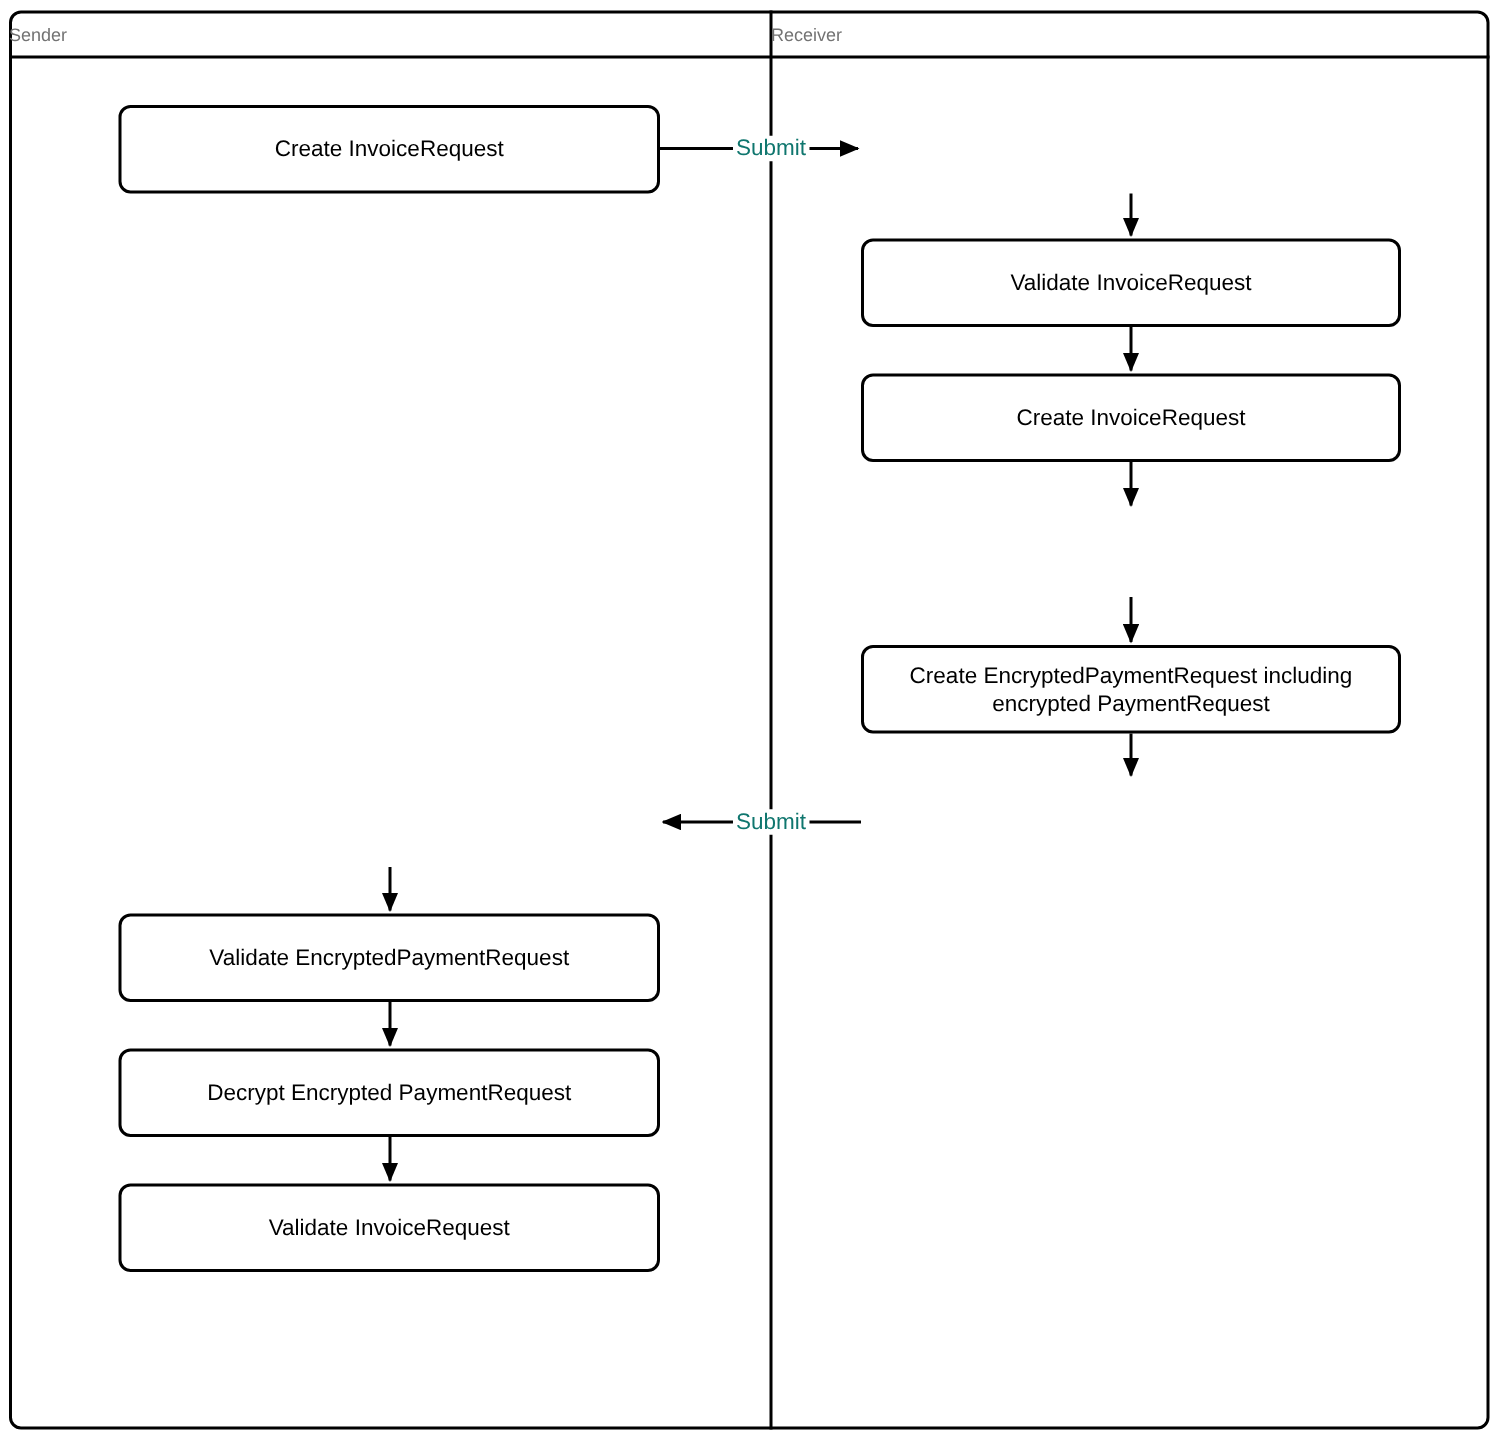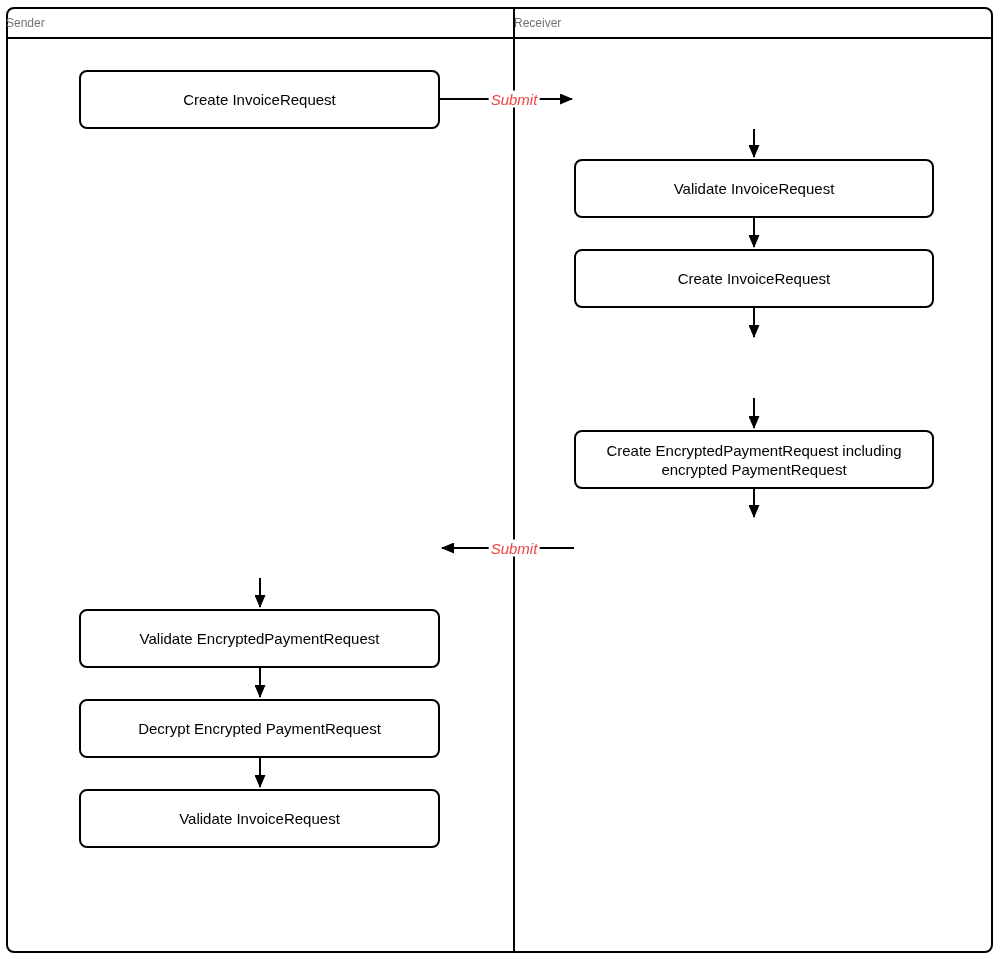--- a/index.html
+++ b/index.html
@@ -75,23 +75,22 @@
   }
   .node.lane-left { left: 79px; width: 361px; height: 59px; text-align: center; }
   .node.lane-right { left: 574px; width: 360px; height: 59px; }
   .edge-label {
     position: absolute;
     transform: translate(-50%, -50%);
     background: #ffffff;
     font-size: 15px;
     line-height: 17px;
     padding: 0 2px;
-    color: #ef4444;
+    color: #0f766e;
     white-space: nowrap;
-    font-style: italic;
   }
 </style>
 </head>
 <body>
 
 <div class="canvas">
 
   <div class="frame"></div>
   <div class="header-sep"></div>
   <div class="lane-divider"></div>

